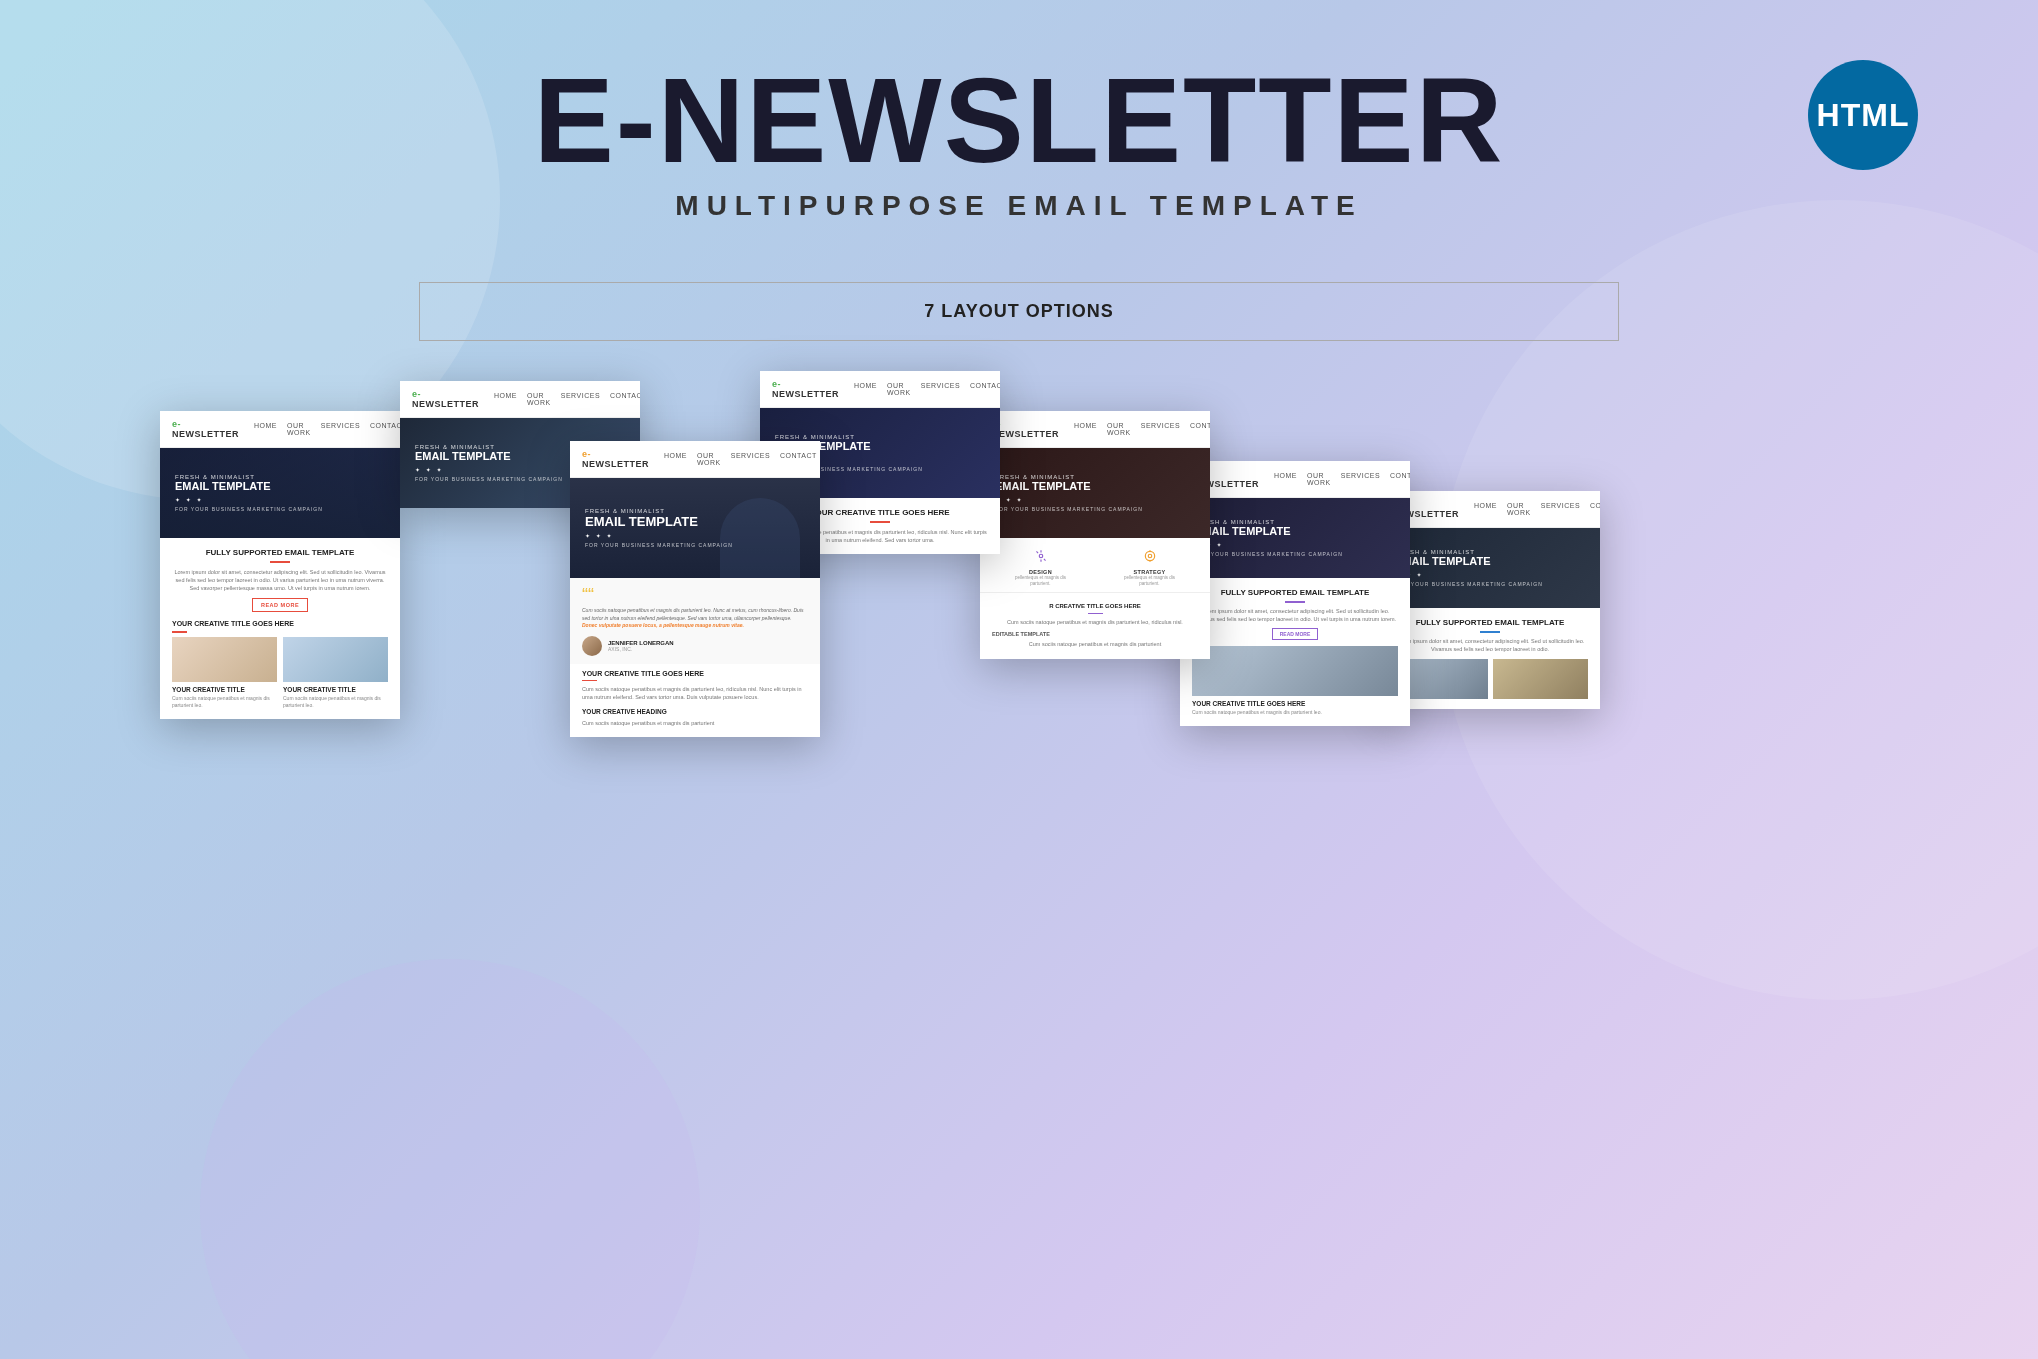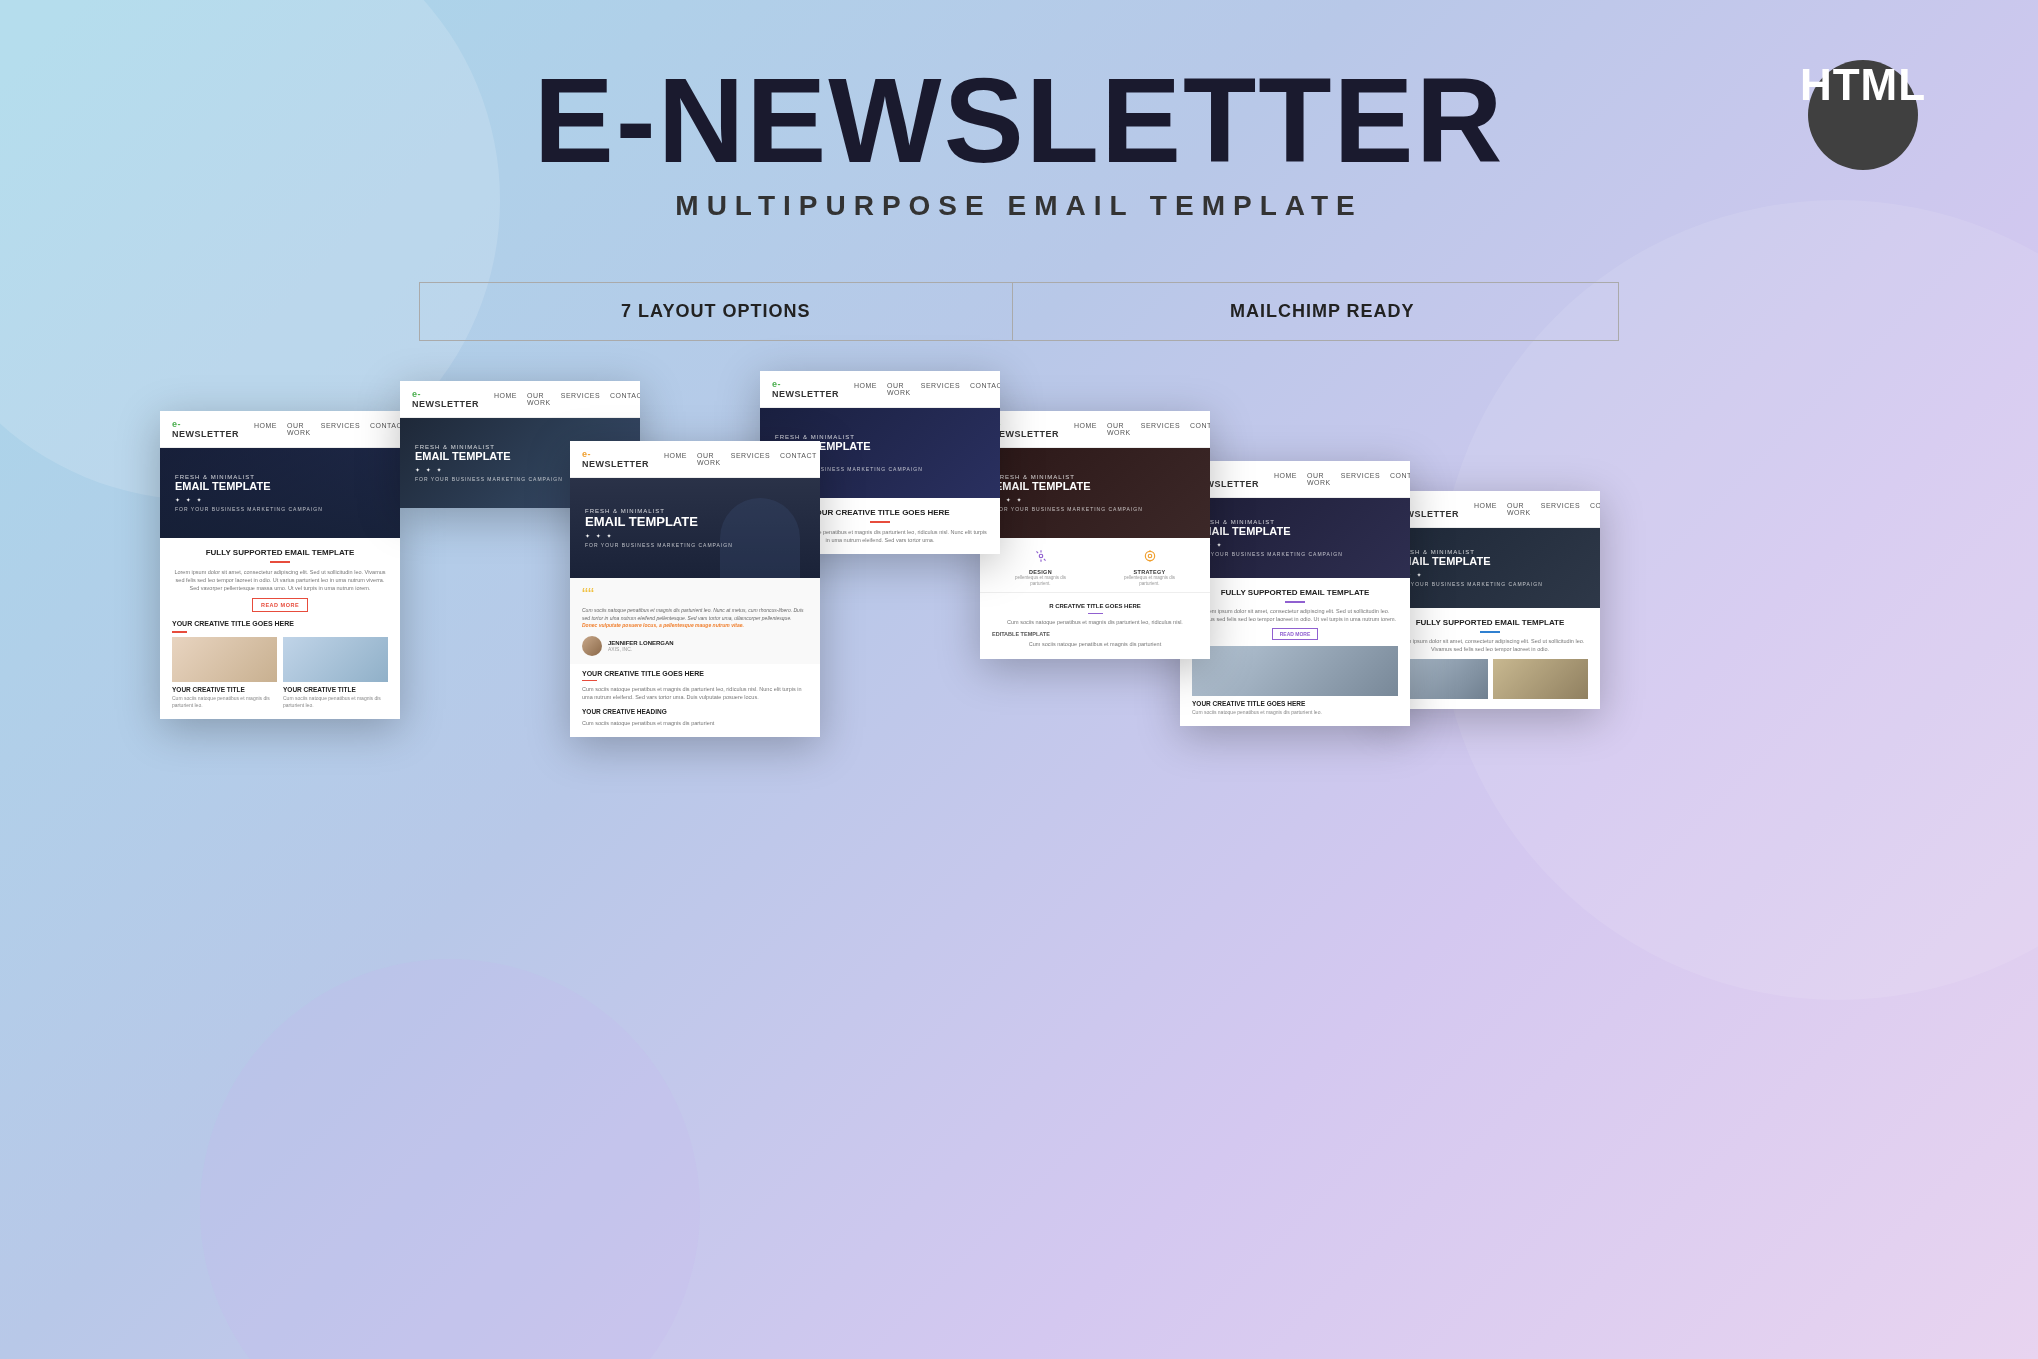--- a/index.html
+++ b/index.html
@@ -66,25 +66,25 @@
     }
 
     
     .html-badge {
       position: absolute;
       top: 60px;
       right: 120px;
       width: 110px;
       height: 110px;
       border-radius: 50%;
-      background: #404040;
-      display: flex;
-      align-items: flex-start;
+      background: #0369a1;
+      display: flex;
+      align-items: center;
       justify-content: center;
-      font-size: 44px;
+      font-size: 32px;
       font-weight: 900;
       color: white;
       letter-spacing: 1px;
     }
 
     
     .features-bar {
       display: flex;
       justify-content: center;
       gap: 14px;
@@ -402,23 +402,20 @@
   <div class="html-badge">
     <span>HTML</span>
   </div>
   <h1 class="main-title">E-NEWSLETTER</h1>
   <p class="sub-title">MULTIPURPOSE EMAIL TEMPLATE</p>
 </div>
 
 <div class="features-bar">
   <div class="feature-item">
     <span>7 LAYOUT OPTIONS</span>
-  </div>
-  <div class="feature-item">
-    <span>MAILCHIMP READY</span>
   </div>
 </div>
 
 <div class="templates-area">
 
   <div class="template-card card-1">
     <div class="t-nav">
       <span class="t-nav-brand">e-<span>NEWSLETTER</span></span>
       <div class="t-nav-links">
         <span class="t-nav-link">HOME</span>

